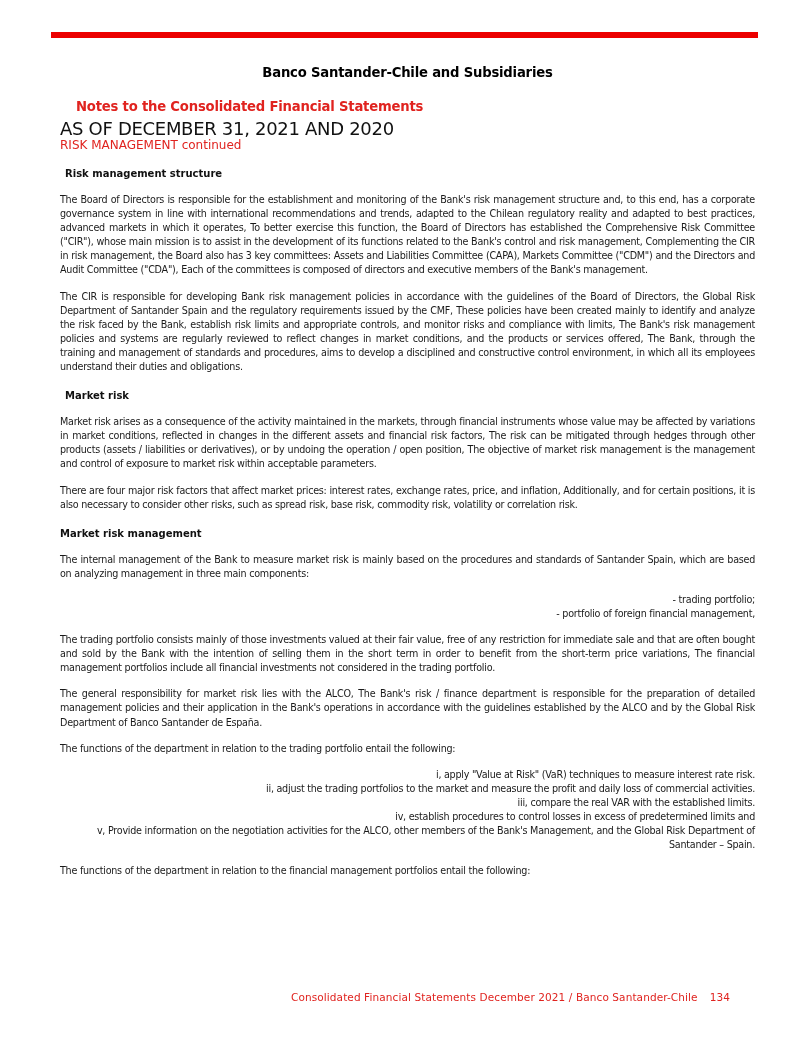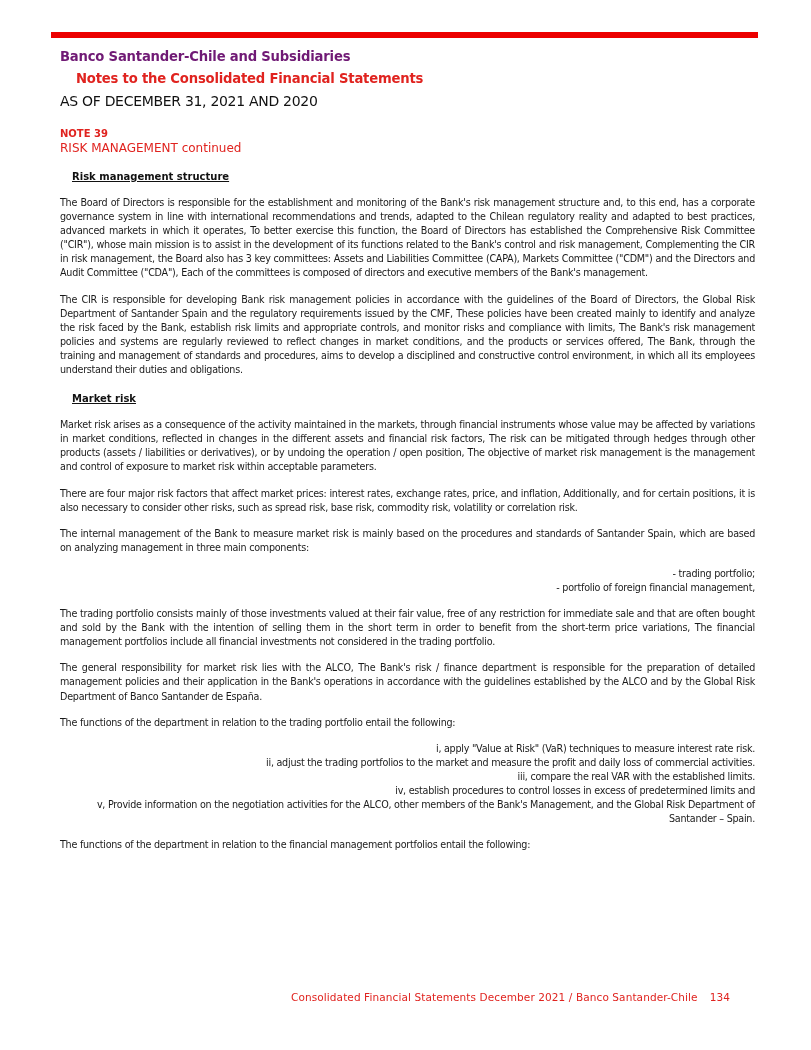--- a/index.html
+++ b/index.html
@@ -1,53 +1,53 @@
 <!DOCTYPE html>
 <html><head>
 <meta charset="utf-8">
 <style>
   html, body { margin: 0; padding: 0; background: #ffffff; }
   body { width: 811px; height: 1050px; position: relative; overflow: hidden;
          font-family: "DejaVu Sans", "Liberation Sans", sans-serif; color: #1a1a1a; }
   .topbar { position: absolute; left: 51px; top: 32px; width: 707px; height: 6px; background: #ec0000; }
   .page { position: absolute; left: 60px; top: 48px; width: 695px; }
-  .h-company { font-size: 13.2px; font-weight: bold; color: #701a75; margin: 0; line-height: 18px; letter-spacing: -0.2px; }
+  .h-company { font-size: 13.2px; font-weight: bold; color: #000000; margin: 16px; line-height: 18px; letter-spacing: -0.2px; text-align: center; }
   .h-notes { font-size: 13.2px; font-weight: bold; color: #e0231f; margin: 4px 0 0 16px; line-height: 18px; letter-spacing: -0.2px; }
-  .h-asof { font-size: 14px; color: #111; margin: 4px 0 0 0; line-height: 18px; letter-spacing: -0.3px; }
+  .h-asof { font-size: 18px; color: #111; margin: 4px 0 0 0; line-height: 18px; letter-spacing: -0.3px; }
   .note-num { font-size: 10px; font-weight: bold; color: #e0231f; margin: 17px 0 0 0; line-height: 14px; }
   .note-title { font-size: 12px; font-weight: normal; color: #e0231f; margin: 0; line-height: 14px; }
-  .sec-u { font-size: 10px; font-weight: bold; text-decoration: underline; margin: 15px 0 0 12px; line-height: 14px; color: #111; }
+  .sec-u { font-size: 10px; font-weight: bold; margin: 15px 0 0 5px; line-height: 14px; color: #111; }
   .sec { font-size: 10px; font-weight: bold; margin: 15px 0 0 0; line-height: 14px; color: #111; }
   p.para { font-size: 9.6px; line-height: 14.1px; margin: 12px 0 0 0; text-align: justify; letter-spacing: -0.25px; color: #1a1a1a; }
   .list { font-size: 9.6px; line-height: 14.1px; margin: 12px 0 0 0; letter-spacing: -0.25px; text-align: right; }
   .list div { margin: 0; }
   .footer { position: absolute; right: 81px; top: 991px; font-size: 10.5px; color: #e0231f; letter-spacing: 0.1px; white-space: nowrap; }
   .footer .pg { margin-left: 12px; color: #e0231f; }
 </style>
 </head>
 <body>
 
 <div class="topbar"></div>
 
 <div class="page">
   <div class="h-company">Banco Santander-Chile and Subsidiaries</div>
   <div class="h-notes">Notes to the Consolidated Financial Statements</div>
   <div class="h-asof">AS OF DECEMBER 31, 2021 AND 2020</div>
 
-  <div class="note-num">NOTE 39</div>
   <div class="note-title">RISK MANAGEMENT continued</div>
 
   <div class="sec-u">Risk management structure</div>
   <p class="para">The Board of Directors is responsible for the establishment and monitoring of the Bank's risk management structure and, to this end, has a corporate governance system in line with international recommendations and trends, adapted to the Chilean regulatory reality and adapted to best practices, advanced markets in which it operates, To better exercise this function, the Board of Directors has established the Comprehensive Risk Committee ("CIR"), whose main mission is to assist in the development of its functions related to the Bank's control and risk management, Complementing the CIR in risk management, the Board also has 3 key committees: Assets and Liabilities Committee (CAPA), Markets Committee ("CDM") and the Directors and Audit Committee ("CDA"), Each of the committees is composed of directors and executive members of the Bank's management.</p>
   <p class="para">The CIR is responsible for developing Bank risk management policies in accordance with the guidelines of the Board of Directors, the Global Risk Department of Santander Spain and the regulatory requirements issued by the CMF, These policies have been created mainly to identify and analyze the risk faced by the Bank, establish risk limits and appropriate controls, and monitor risks and compliance with limits, The Bank's risk management policies and systems are regularly reviewed to reflect changes in market conditions, and the products or services offered, The Bank, through the training and management of standards and procedures, aims to develop a disciplined and constructive control environment, in which all its employees understand their duties and obligations.</p>
 
   <div class="sec-u">Market risk</div>
   <p class="para">Market risk arises as a consequence of the activity maintained in the markets, through financial instruments whose value may be affected by variations in market conditions, reflected in changes in the different assets and financial risk factors, The risk can be mitigated through hedges through other products (assets / liabilities or derivatives), or by undoing the operation / open position, The objective of market risk management is the management and control of exposure to market risk within acceptable parameters.</p>
   <p class="para">There are four major risk factors that affect market prices: interest rates, exchange rates, price, and inflation, Additionally, and for certain positions, it is also necessary to consider other risks, such as spread risk, base risk, commodity risk, volatility or correlation risk.</p>
 
+  <div class="sec">Market risk management</div>
   <p class="para">The internal management of the Bank to measure market risk is mainly based on the procedures and standards of Santander Spain, which are based on analyzing management in three main components:</p>
   <div class="list">
     <div>- trading portfolio;</div>
     <div>- portfolio of foreign financial management,</div>
   </div>
   <p class="para">The trading portfolio consists mainly of those investments valued at their fair value, free of any restriction for immediate sale and that are often bought and sold by the Bank with the intention of selling them in the short term in order to benefit from the short-term price variations, The financial management portfolios include all financial investments not considered in the trading portfolio.</p>
   <p class="para">The general responsibility for market risk lies with the ALCO, The Bank's risk / finance department is responsible for the preparation of detailed management policies and their application in the Bank's operations in accordance with the guidelines established by the ALCO and by the Global Risk Department of Banco Santander de España.</p>
   <p class="para">The functions of the department in relation to the trading portfolio entail the following:</p>
   <div class="list">
     <div>i, apply "Value at Risk" (VaR) techniques to measure interest rate risk.</div>

